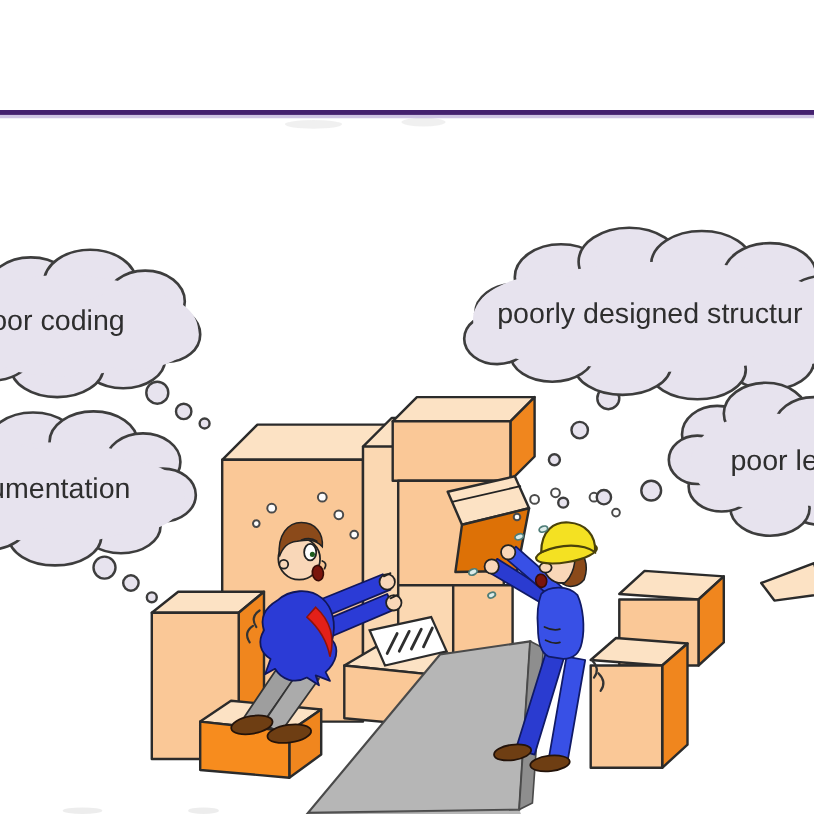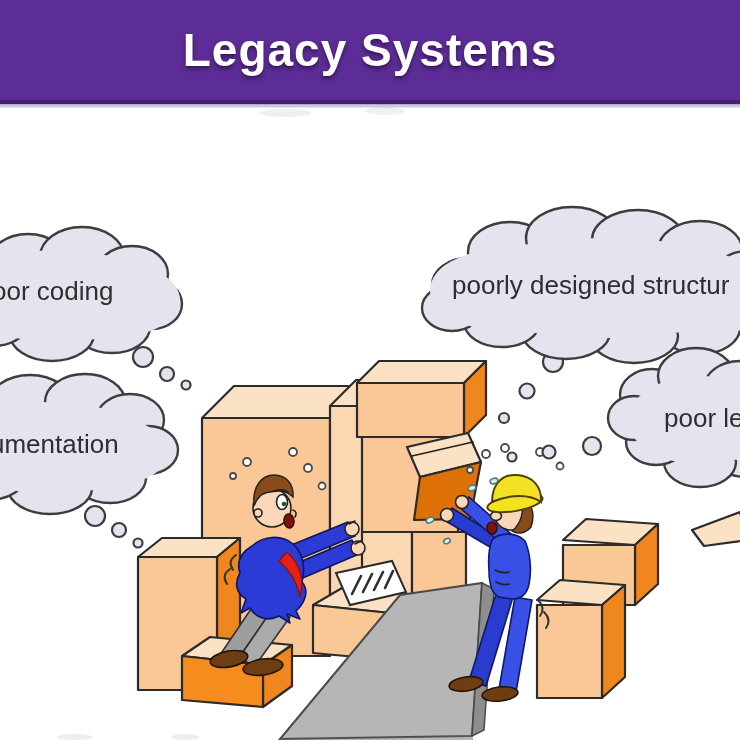--- a/index.html
+++ b/index.html
@@ -38,23 +38,20 @@
   .sweat-teal{fill:#dcecea;stroke:#4f7d78;stroke-width:1.6;}
   .mark{fill:none;stroke:#333;stroke-width:2;stroke-linecap:round;}
   .paper{fill:#fff;stroke:#2b2b2b;stroke-width:2;}
   .hatch{stroke:#2e2e2e;stroke-width:2.6;stroke-linecap:round;}
   .detail{fill:none;stroke:#222;stroke-width:1.6;stroke-linecap:round;}
 </style>
 </head>
 <body>
 
 <div id="slide">
-  <div class="header">
-    <div class="title">Legacy Systems</div>
-  </div>
 
   <svg width="740" height="640" viewBox="0 0 740 640">
 
     <g>
       <rect x="0" y="0" width="740" height="4.5" fill="#44216F"></rect>
       <rect x="0" y="4.5" width="740" height="3" fill="#CFC5E4"></rect>
     </g>
 
     <g opacity="0.1">
       <ellipse cx="285" cy="13" rx="26" ry="4" fill="#777"></ellipse>

